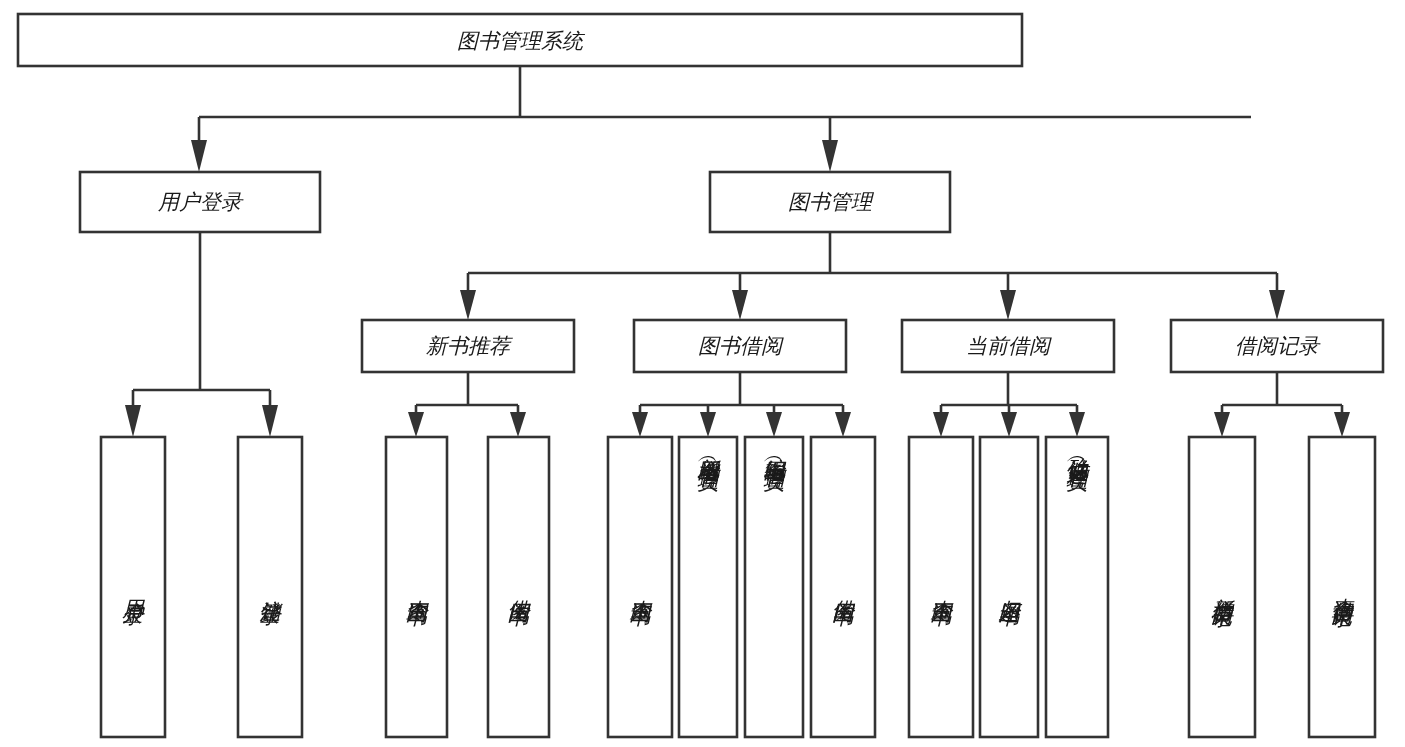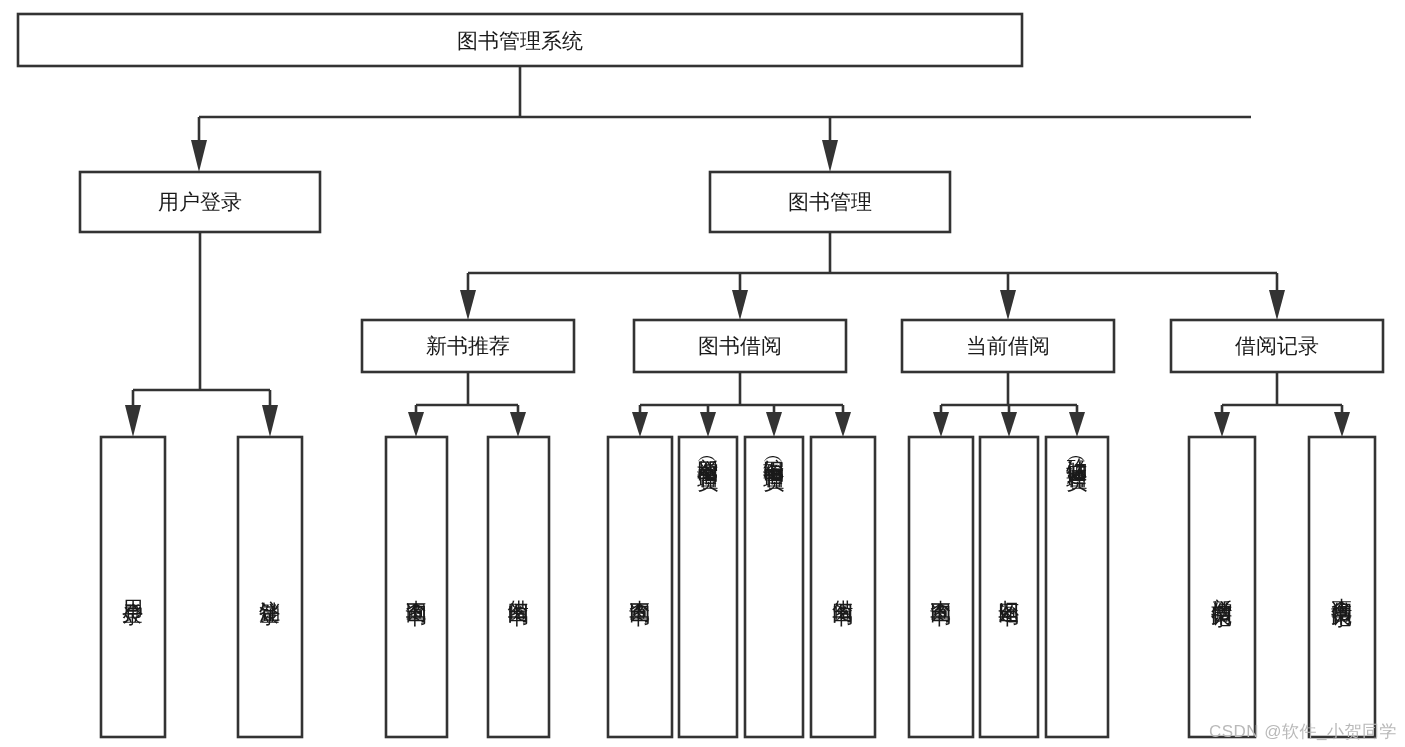--- a/index.html
+++ b/index.html
@@ -11,20 +11,21 @@
     width: 1405px;
     height: 747px;
     font-family: "Liberation Sans", sans-serif;
     overflow: hidden;
   }
   #diagram-root {
     position: relative;
     width: 1405px;
     height: 747px;
     background: #ffffff;
+    font-style: italic;
   }
   svg#tree-svg {
     position: absolute;
     top: 0;
     left: 0;
     width: 1405px;
     height: 747px;
   }
   .node-box {
     fill: #ffffff;
@@ -256,15 +257,14 @@
     <span class="leaf-label">确认归还（管理员）</span>
   </div>
 
   <div class="leaf-label-wrap" style="left:1189px; top:437px; width:66px; height:300px;">
     <span class="leaf-label">新增借阅记录</span>
   </div>
   <div class="leaf-label-wrap" style="left:1309px; top:437px; width:66px; height:300px;">
     <span class="leaf-label">查询借阅记录</span>
   </div>
 
-  <div class="watermark">CSDN @软件_小贺同学</div>
 
 </div>
 
 </body></html>

